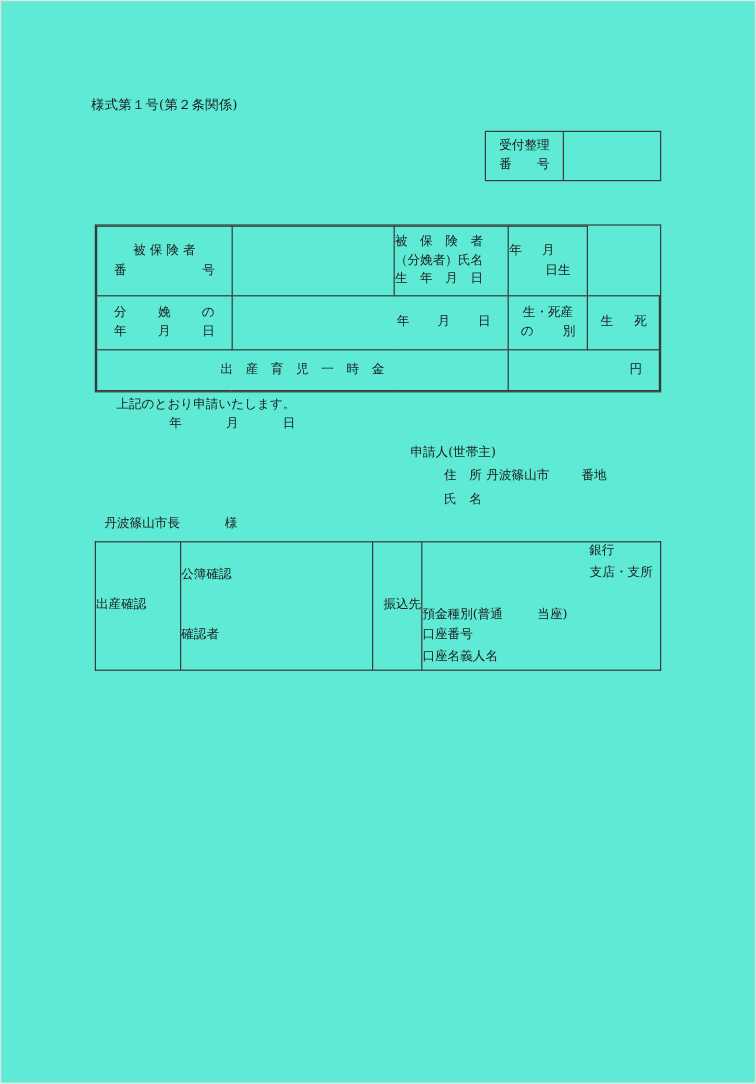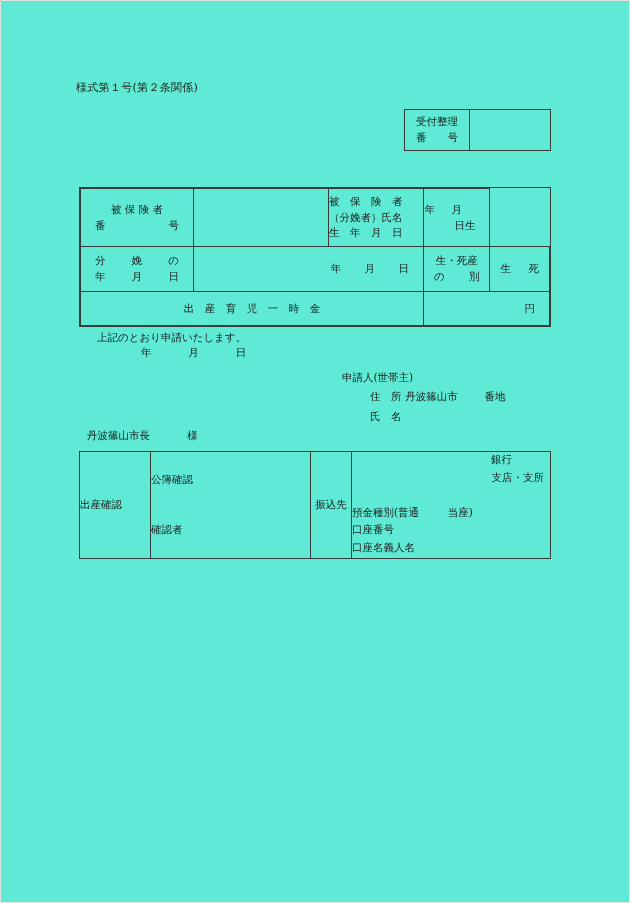--- a/index.html
+++ b/index.html
@@ -152,21 +152,21 @@
   }
   .confirm-table td {
     border: 1px solid #3a3a3a;
     font-size: 10.5px;
     line-height: 1.5;
     vertical-align: middle;
     padding: 0;
   }
   .c-col1 { width: 70px; text-align: left; }
   .c-col2 { width: 159px; height: 100px; vertical-align: top; padding: 5px 8px; }
-  .c-col3 { width: 40px; text-align: center; }
+  .c-col3 { width: 40px; text-align: right; }
   .c-col4 { padding: 5px 8px; vertical-align: top; }
 
   .koubo  { margin: 0 0 34px 0; }
   .kakunin{ margin: 0; }
 
   .bank-line   { text-align: right; padding-right: 38px; margin: 0; }
   .branch-line { text-align: right; padding-right: 6px; margin: 2px 0 19px 0; }
   .bank-item   { margin: 2px 0; }
   .bank-item .gap { display: inline-block; width: 22px; }
 </style>

